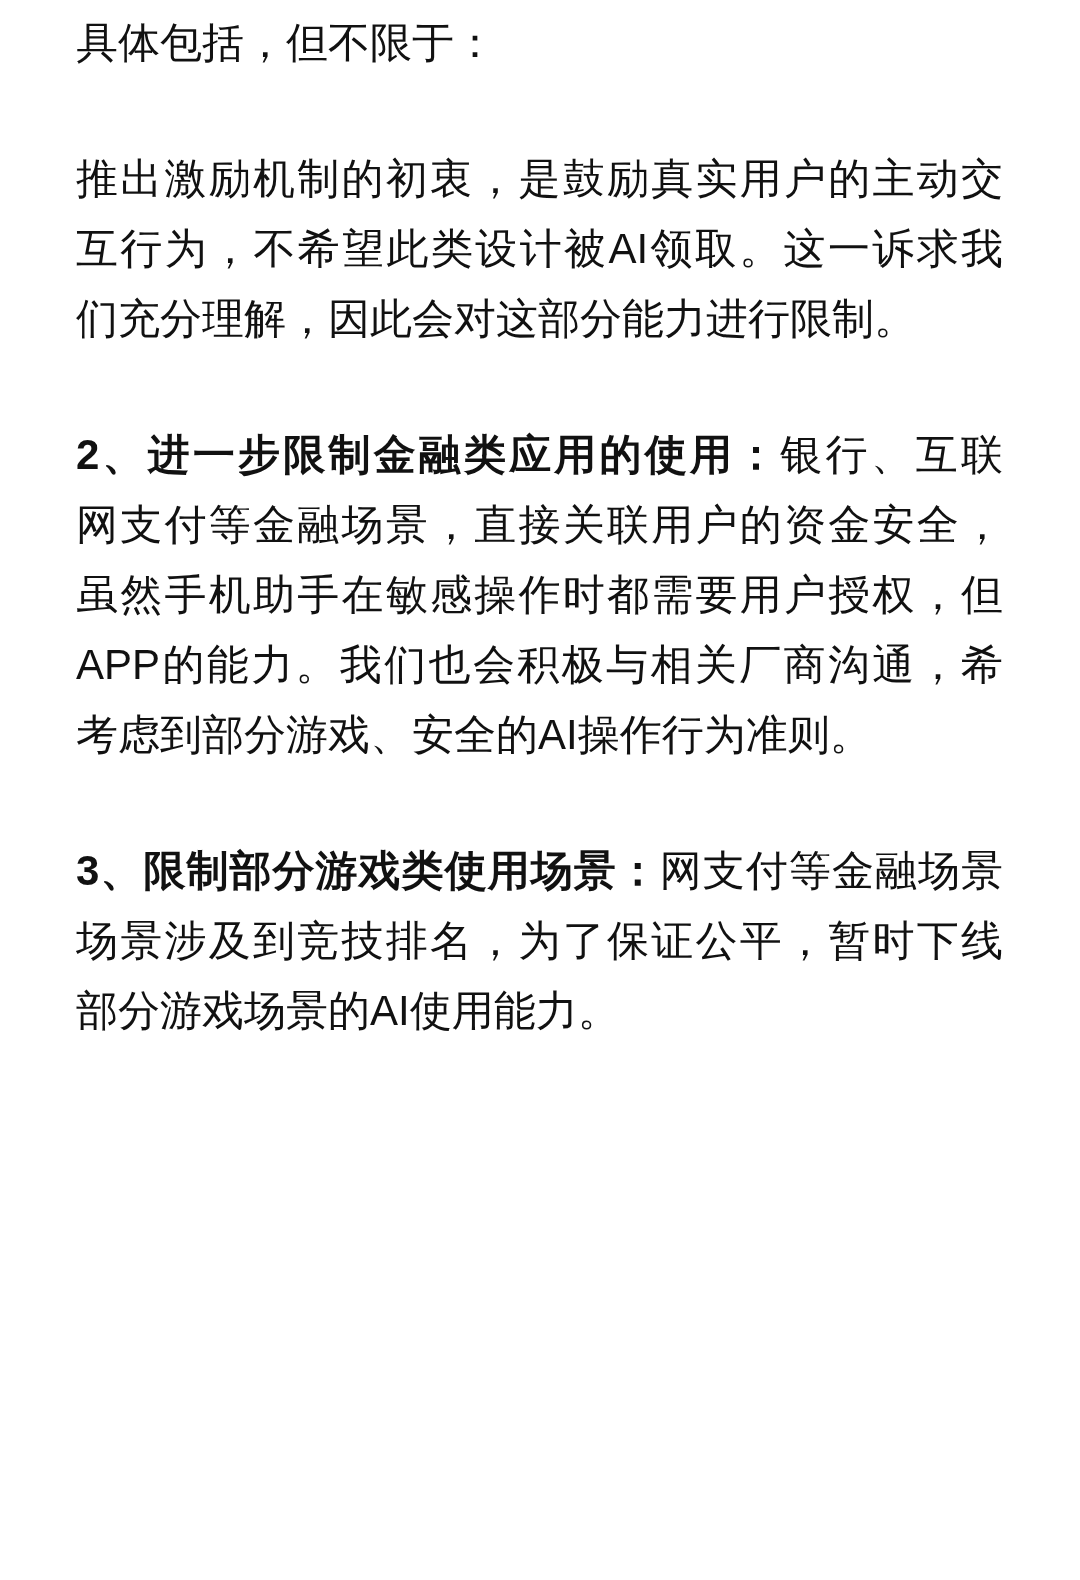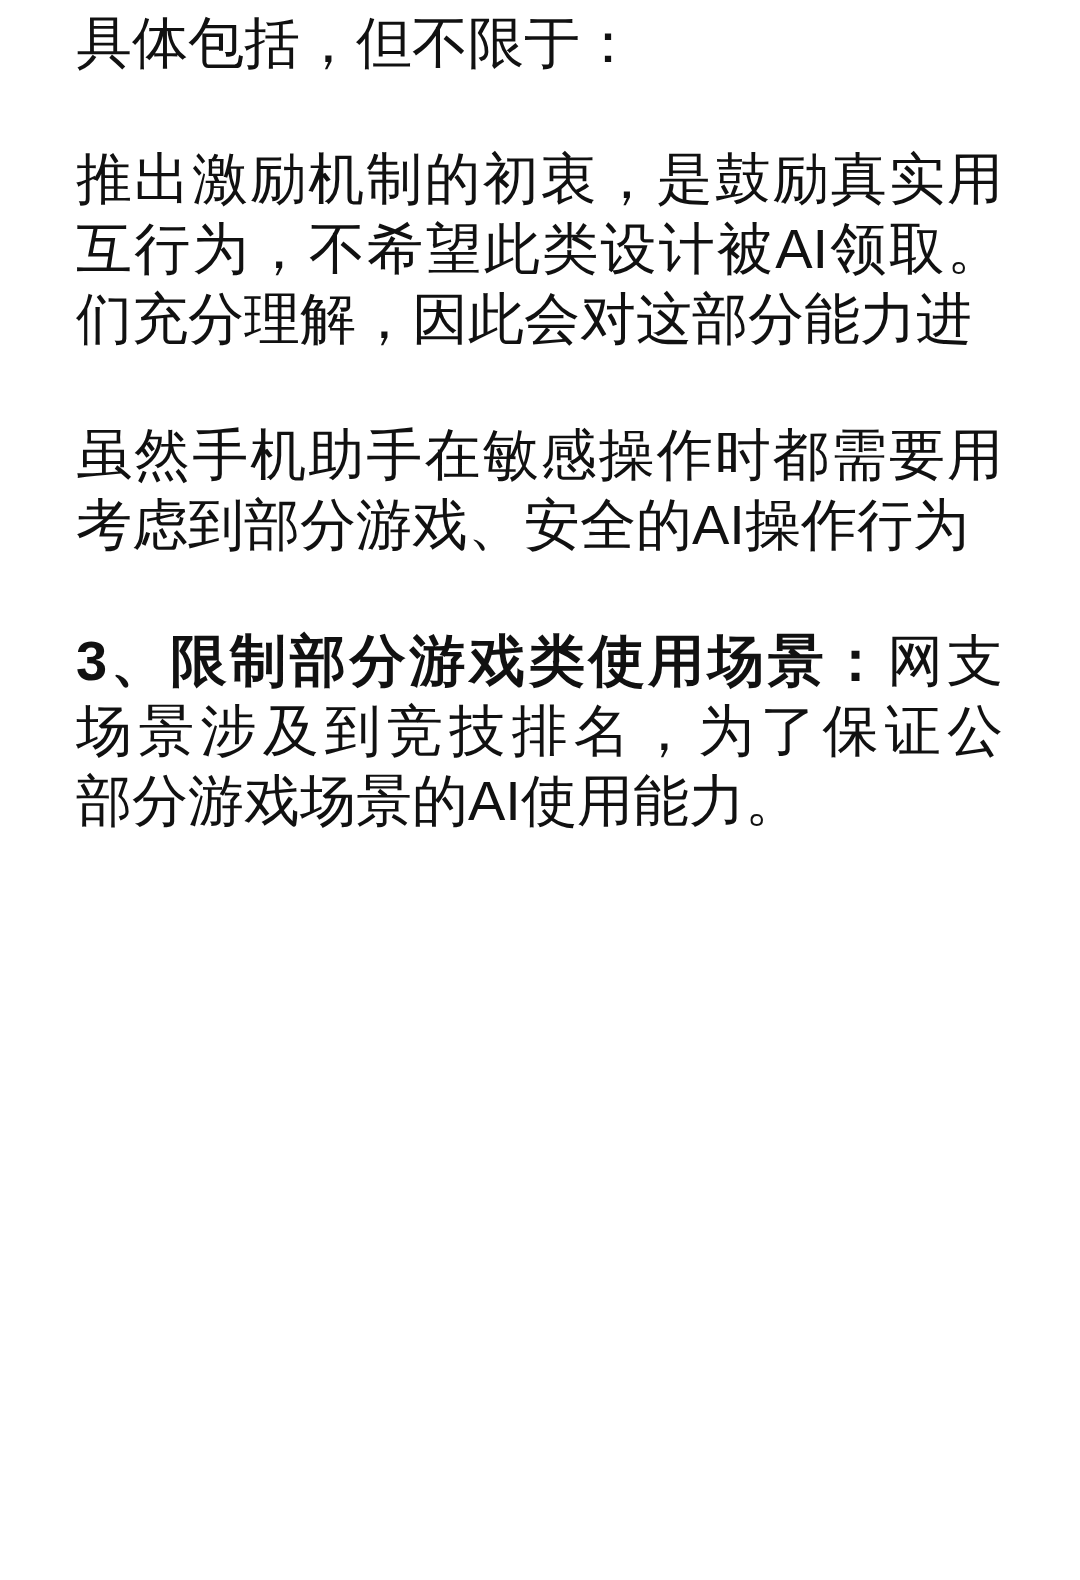--- a/index.html
+++ b/index.html
@@ -15,21 +15,21 @@
   }
   .article {
     padding: 8px 77px 44px 76px;
     box-sizing: border-box;
     width: 1080px;
   }
   .para + .para {
     margin-top: 66px;
   }
   .line {
-    font-size: 56px;
+    font-size: 42px;
     line-height: 70px;
     height: 70px;
     overflow: hidden;
     text-align: justify;
     text-align-last: justify;
     letter-spacing: 0;
     word-break: break-all;
     color: #111111;
   }
   .line.last {
@@ -49,21 +49,24 @@
 <div class="article" id="article-root">
     <div class="para">
       <div class="line last"><span class="seg">具体包括，但不限于：</span></div>
     </div>
     <div class="para">
       <div class="line"><span class="seg">推出激励机制的初衷，是鼓励真实用户的主动交</span></div>
       <div class="line"><span class="seg">互行为，不希望此类设计被AI领取。这一诉求我</span></div>
       <div class="line last"><span class="seg">们充分理解，因此会对这部分能力进行限制。</span></div>
     </div>
     <div class="para">
+      <div class="line"><span class="seg bold">2、进一步限制金融类应用的使用：</span><span class="seg">银行、互联</span></div>
+      <div class="line"><span class="seg">网支付等金融场景，直接关联用户的资金安全，</span></div>
       <div class="line"><span class="seg">虽然手机助手在敏感操作时都需要用户授权，但</span></div>
+      <div class="line"><span class="seg">APP的能力。我们也会积极与相关厂商沟通，希</span></div>
       <div class="line last"><span class="seg">考虑到部分游戏、安全的AI操作行为准则。</span></div>
     </div>
     <div class="para">
       <div class="line"><span class="seg bold">3、限制部分游戏类使用场景：</span><span class="seg">网支付等金融场景</span></div>
       <div class="line"><span class="seg">场景涉及到竞技排名，为了保证公平，暂时下线</span></div>
       <div class="line last"><span class="seg">部分游戏场景的AI使用能力。</span></div>
     </div>
   </div>
 
 </body></html>

